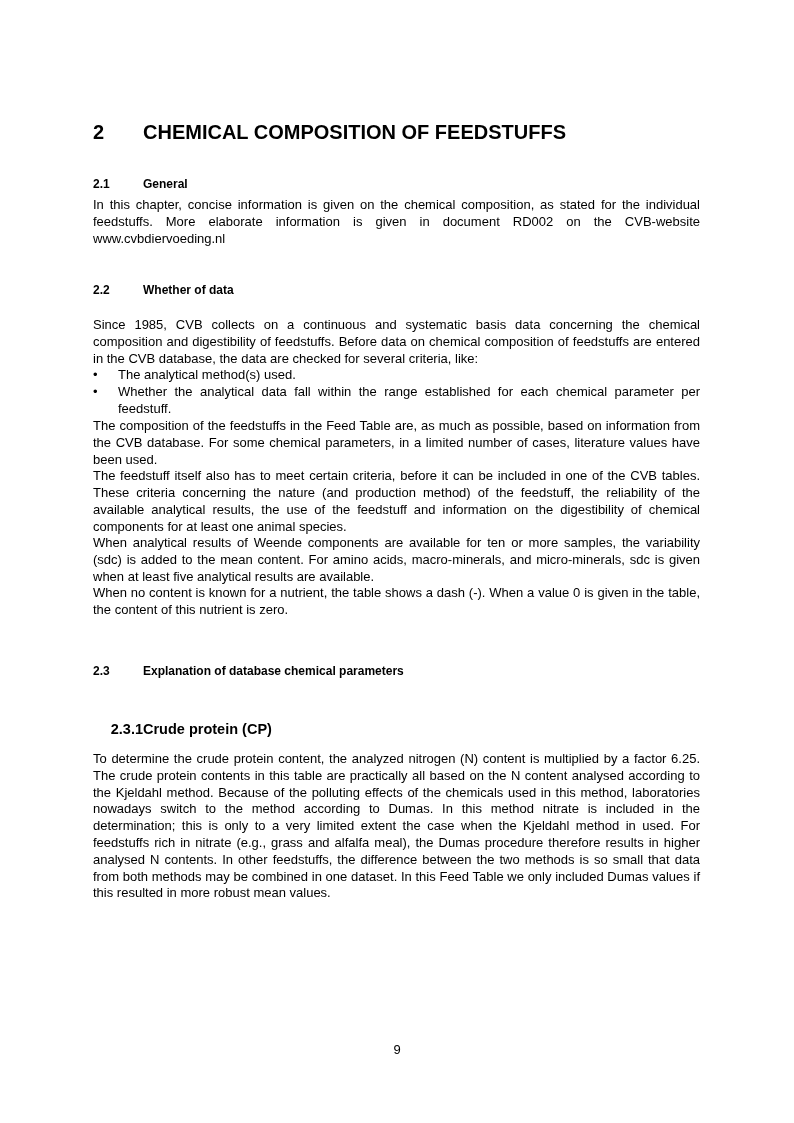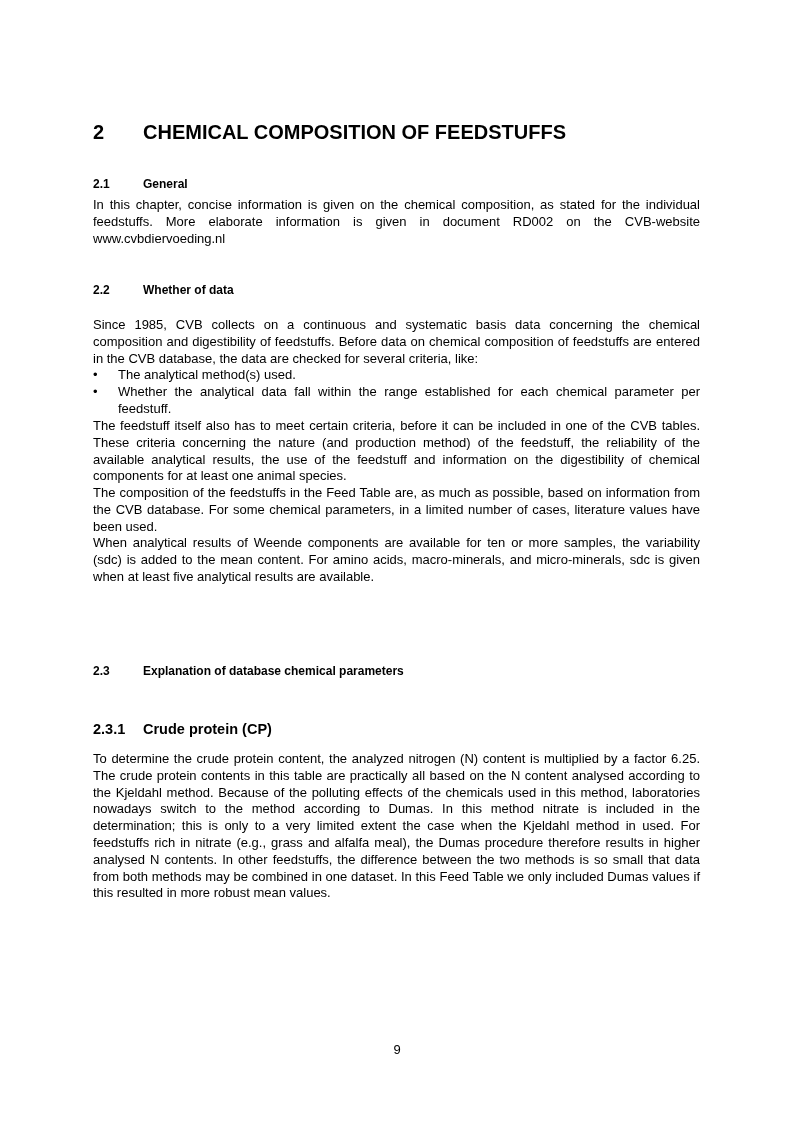--- a/index.html
+++ b/index.html
@@ -4,21 +4,21 @@
 <style>
   html, body { margin: 0; padding: 0; background: #ffffff; }
   body { width: 794px; height: 1123px; position: relative; overflow: hidden;
          font-family: "Liberation Sans", sans-serif; color: #000; }
   .page { position: absolute; left: 93px; top: 0; width: 607px; }
   .h1 { position: absolute; top: 120px; left: 0; font-size: 20px; font-weight: bold; line-height: 24px; white-space: nowrap; }
   .h1 .num { display: inline-block; width: 50px; }
   .h2 { position: absolute; left: 0; font-size: 12px; font-weight: bold; line-height: 22px; white-space: nowrap; }
   .h2 .num { display: inline-block; width: 50px; }
   .h3 { position: absolute; left: 0; font-size: 14.5px; font-weight: bold; line-height: 18px; white-space: nowrap; }
-  .h3 .num { display: inline-block; width: 50px; }
+  .h3 .num { display: inline-block; width: 50px; text-align: right; }
   .para { position: absolute; left: 0; width: 607px; font-size: 13px; line-height: 16.8px;
           text-align: justify; }
   .para p { margin: 0; }
   .para .last { text-align-last: left; }
   ul.bullets { list-style: none; margin: 0; padding: 0; }
   ul.bullets li { position: relative; padding-left: 25px; }
   ul.bullets li .bullet { position: absolute; left: 0; top: 0; }
   .pagenum { position: absolute; top: 1042px; left: 0; width: 794px; text-align: center; font-size: 13px; }
 </style>
 </head>
@@ -48,26 +48,27 @@
         <span>The analytical method(s) used.</span>
       </li>
       <li class="last">
         <span class="bullet">•</span>
         <span>Whether the analytical data fall within the range established for each chemical parameter per feedstuff.</span>
       </li>
     </ul>
   </div>
 
   <div class="para" style="top:418px;">
+    <p class="last">The composition of the feedstuffs in the Feed Table are, as much as possible, based on information from the CVB database. For some chemical parameters, in a limited number of cases, literature values have been used.</p>
     <p class="last">The feedstuff itself also has to meet certain criteria, before it can be included in one of the CVB tables. These criteria concerning the nature (and production method) of the feedstuff, the reliability of the available analytical results, the use of the feedstuff and information on the digestibility of chemical components for at least one animal species.</p>
-    <p class="last">The composition of the feedstuffs in the Feed Table are, as much as possible, based on information from the CVB database. For some chemical parameters, in a limited number of cases, literature values have been used.</p>
   </div>
 
   <div class="para" style="top:535px;">
     <p class="last">When analytical results of Weende components are available for ten or more samples, the variability (sdc) is added to the mean content. For amino acids, macro-minerals, and micro-minerals, sdc is given when at least five analytical results are available.</p>
+    <p class="last">When no content is known for a nutrient, the table shows a dash (-). When a value 0 is given in the table, the content of this nutrient is zero.</p>
   </div>
 
   <div class="h2" style="top:660px;">
     <span class="num">2.3</span><span>Explanation of database chemical parameters</span>
   </div>
 
   <div class="h3" style="top:720px;">
     <span class="num">2.3.1</span><span>Crude protein (CP)</span>
   </div>
   <div class="para" style="top:751px;">

